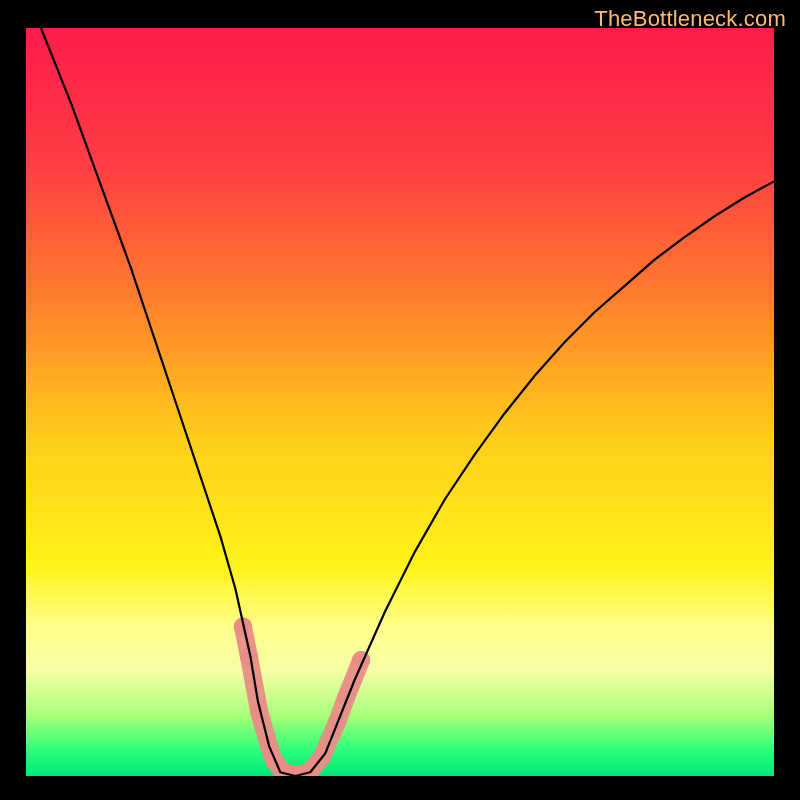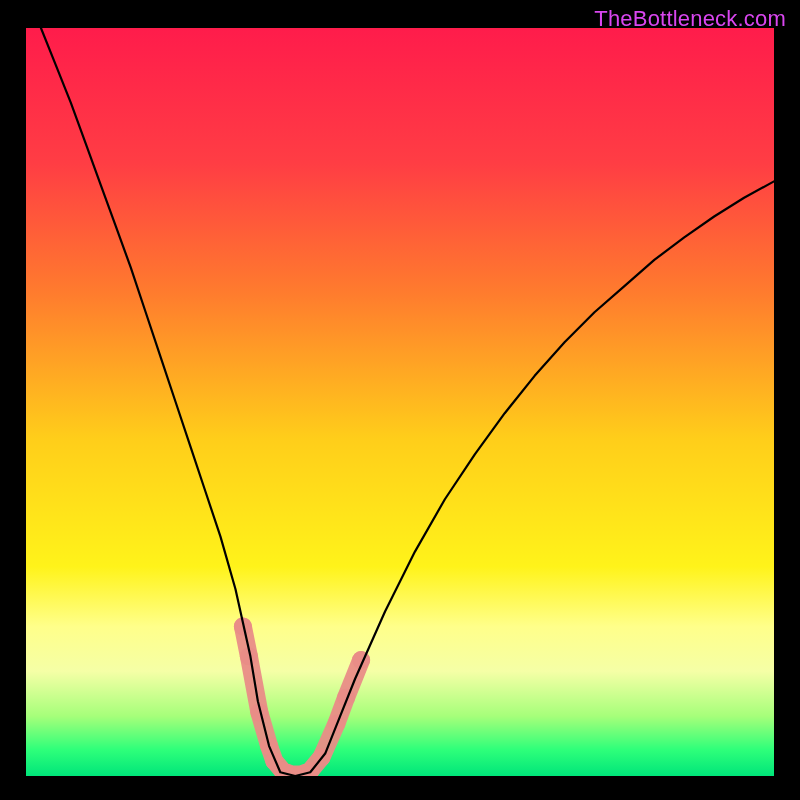--- a/index.html
+++ b/index.html
@@ -14,21 +14,21 @@
   .frame {
     width: 800px;
     height: 800px;
     background: #000;
     position: relative;
   }
   .watermark {
     position: absolute;
     top: 6px;
     right: 14px;
-    color: #d946ef;
+    color: #fdba74;
     font-size: 22px;
     font-weight: 500;
     letter-spacing: 0.2px;
     z-index: 10;
   }
   .plot-wrap {
     position: absolute;
     left: 26px;
     top: 28px;
     width: 748px;

